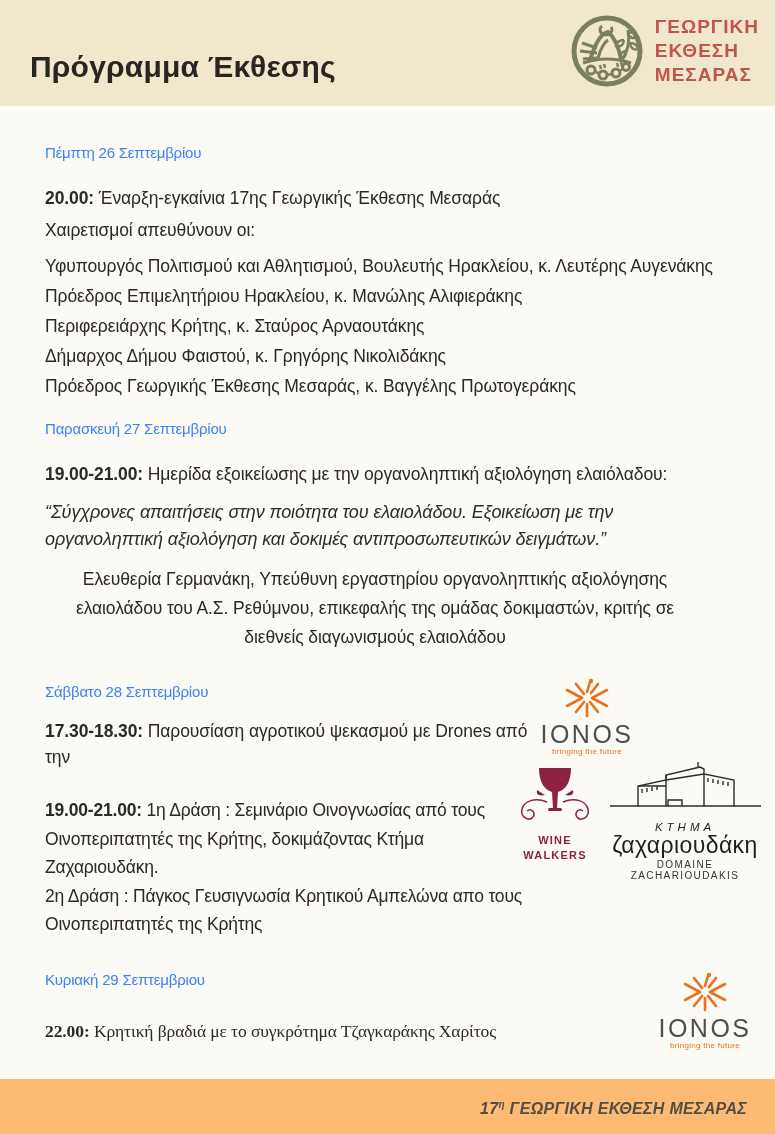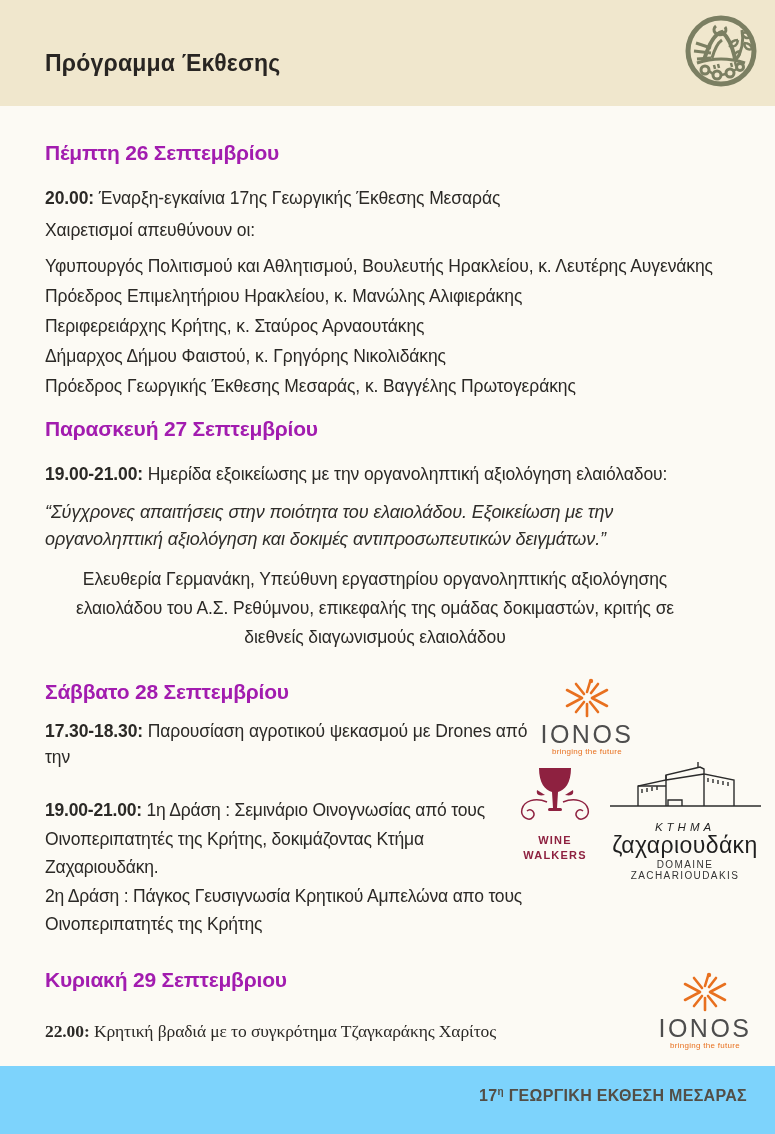--- a/index.html
+++ b/index.html
@@ -4,28 +4,28 @@
 <style>
   * { box-sizing: border-box; }
   html,body { margin:0; padding:0; background:#e9e9e9; }
   .page {
     position:relative; width:775px; height:1134px; margin:0 auto;
     background:#fcfaf4; overflow:hidden;
     font-family:"Liberation Sans", sans-serif; color:#2b2926;
   }
   
   .header { position:absolute; top:0; left:0; width:775px; height:106px; background:#f0e7cd; }
-  .page-title { position:absolute; left:45px; top:50px; margin:0;
-    font-size:23px; font-weight:bold; letter-spacing:.2px; color:#282522; }
+  .page-title { position:absolute; left:30px; top:50px; margin:0;
+    font-size:30px; font-weight:bold; letter-spacing:.2px; color:#282522; }
   .brand { position:absolute; top:13px; right:16px; display:flex; align-items:center; gap:10px; }
   .brand-lines { color:#c2554a; font-weight:bold; font-size:19px; line-height:24px; letter-spacing:1px; }
   .brand-lines div { white-space:nowrap; }
   
   .main { position:absolute; top:106px; left:45px; width:700px; }
-  h2.day-title { margin:0; font-size:21px; line-height:28px; font-weight:bold; color:#a21caf; letter-spacing:-.2px; }
+  h2.day-title { margin:0; font-size:15px; line-height:28px; font-weight:normal; color:#3b82f6; letter-spacing:-.2px; }
   p { margin:0; font-size:17.5px; line-height:26px; letter-spacing:-.1px; color:#2b2926; }
   .time { font-weight:bold; }
   section { position:relative; }
   .sec1 { margin-top:33px; }
   .sec1 .event { margin-top:18px; }
   .sec1 .intro { margin-top:6px; }
   .greeters { margin-top:8px; }
   .greeters p { line-height:30px; }
   .sec2 { margin-top:14px; }
   .sec2 .event { margin-top:18px; }
@@ -45,21 +45,21 @@
   .ionos-2 { position:absolute; left:612px; top:6px; }
   .ionos-name { font-size:25px; letter-spacing:2.5px; color:#4d4d4d; line-height:26px; margin-top:-1px; }
   .ionos-tag { font-size:8px; color:#e8701f; letter-spacing:.3px; }
   .ww { position:absolute; left:466px; top:88px; width:88px; text-align:center; color:#8e2140; }
   .ww-text { font-size:11px; font-weight:bold; letter-spacing:1.2px; line-height:13px; margin-top:2px; }
   .ktima { position:absolute; left:556px; top:84px; width:168px; text-align:center; color:#1f1f1f; }
   .ktima-l1 { font-size:11.5px; letter-spacing:4px; margin-top:5px;font-style:italic; }
   .ktima-l2 { font-size:23px; letter-spacing:.4px; line-height:24px; }
   .ktima-l3 { font-size:10px; letter-spacing:1.4px; margin-top:2px; color:#333; }
   
-  .footer { position:absolute; bottom:0; left:0; width:775px; height:68px; background:#7dd3fc; }
+  .footer { position:absolute; bottom:0; left:0; width:775px; height:55px; background:#fdba74;font-style:italic; }
   .footer-text { position:absolute; right:28px; top:0; line-height:52px; font-size:16px; font-weight:bold; color:#524e46; letter-spacing:.3px; }
   .footer-text sup { font-size:10px; }
 </style>
 </head>
 <body>
 
 <div class="page">
 
   <div class="header">
     <h1 class="page-title">Πρόγραμμα Έκθεσης</h1>
@@ -73,20 +73,25 @@
         <path d="M53 47 Q62 34 59 17" stroke-width="3"></path>
         <path d="M59 20 q7 -2 9 4 q-7 3 -9 -4 M55 27 q-7 0 -8 6 q7 2 8 -6 M61 30 q7 0 8 6 q-7 2 -8 -6 M57 38 q-6 1 -6 7 q6 1 6 -7" stroke-width="2.5"></path>
         <path d="M14 50 Q38 42 62 50" stroke-width="3"></path>
         <circle cx="22" cy="57" r="4" stroke-width="3"></circle>
         <circle cx="34" cy="62" r="4" stroke-width="3"></circle>
         <circle cx="47" cy="60" r="4" stroke-width="3"></circle>
         <circle cx="57" cy="54" r="3.5" stroke-width="3"></circle>
         <path d="M26 58 L30 61 M38 62 L43 61 M50 58 L54 56" stroke-width="2.5"></path>
         <path d="M31 52 l1 4 M35 51 l1 4 M48 50 l1 4 M52 49 l1 4" stroke-width="2.5"></path>
       </svg>
+      <div class="brand-lines">
+        <div>ΓΕΩΡΓΙΚΗ</div>
+        <div>ΕΚΘΕΣΗ</div>
+        <div>ΜΕΣΑΡΑΣ</div>
+      </div>
     </div>
   </div>
 
   <div class="main">
 
     <section class="sec1">
       <h2 class="day-title">Πέμπτη 26 Σεπτεμβρίου</h2>
       <p class="event"><span class="time">20.00:</span> <span>Έναρξη-εγκαίνια 17ης Γεωργικής Έκθεσης Μεσαράς</span></p>
       <p class="intro">Χαιρετισμοί απευθύνουν οι:</p>
       <div class="greeters">

